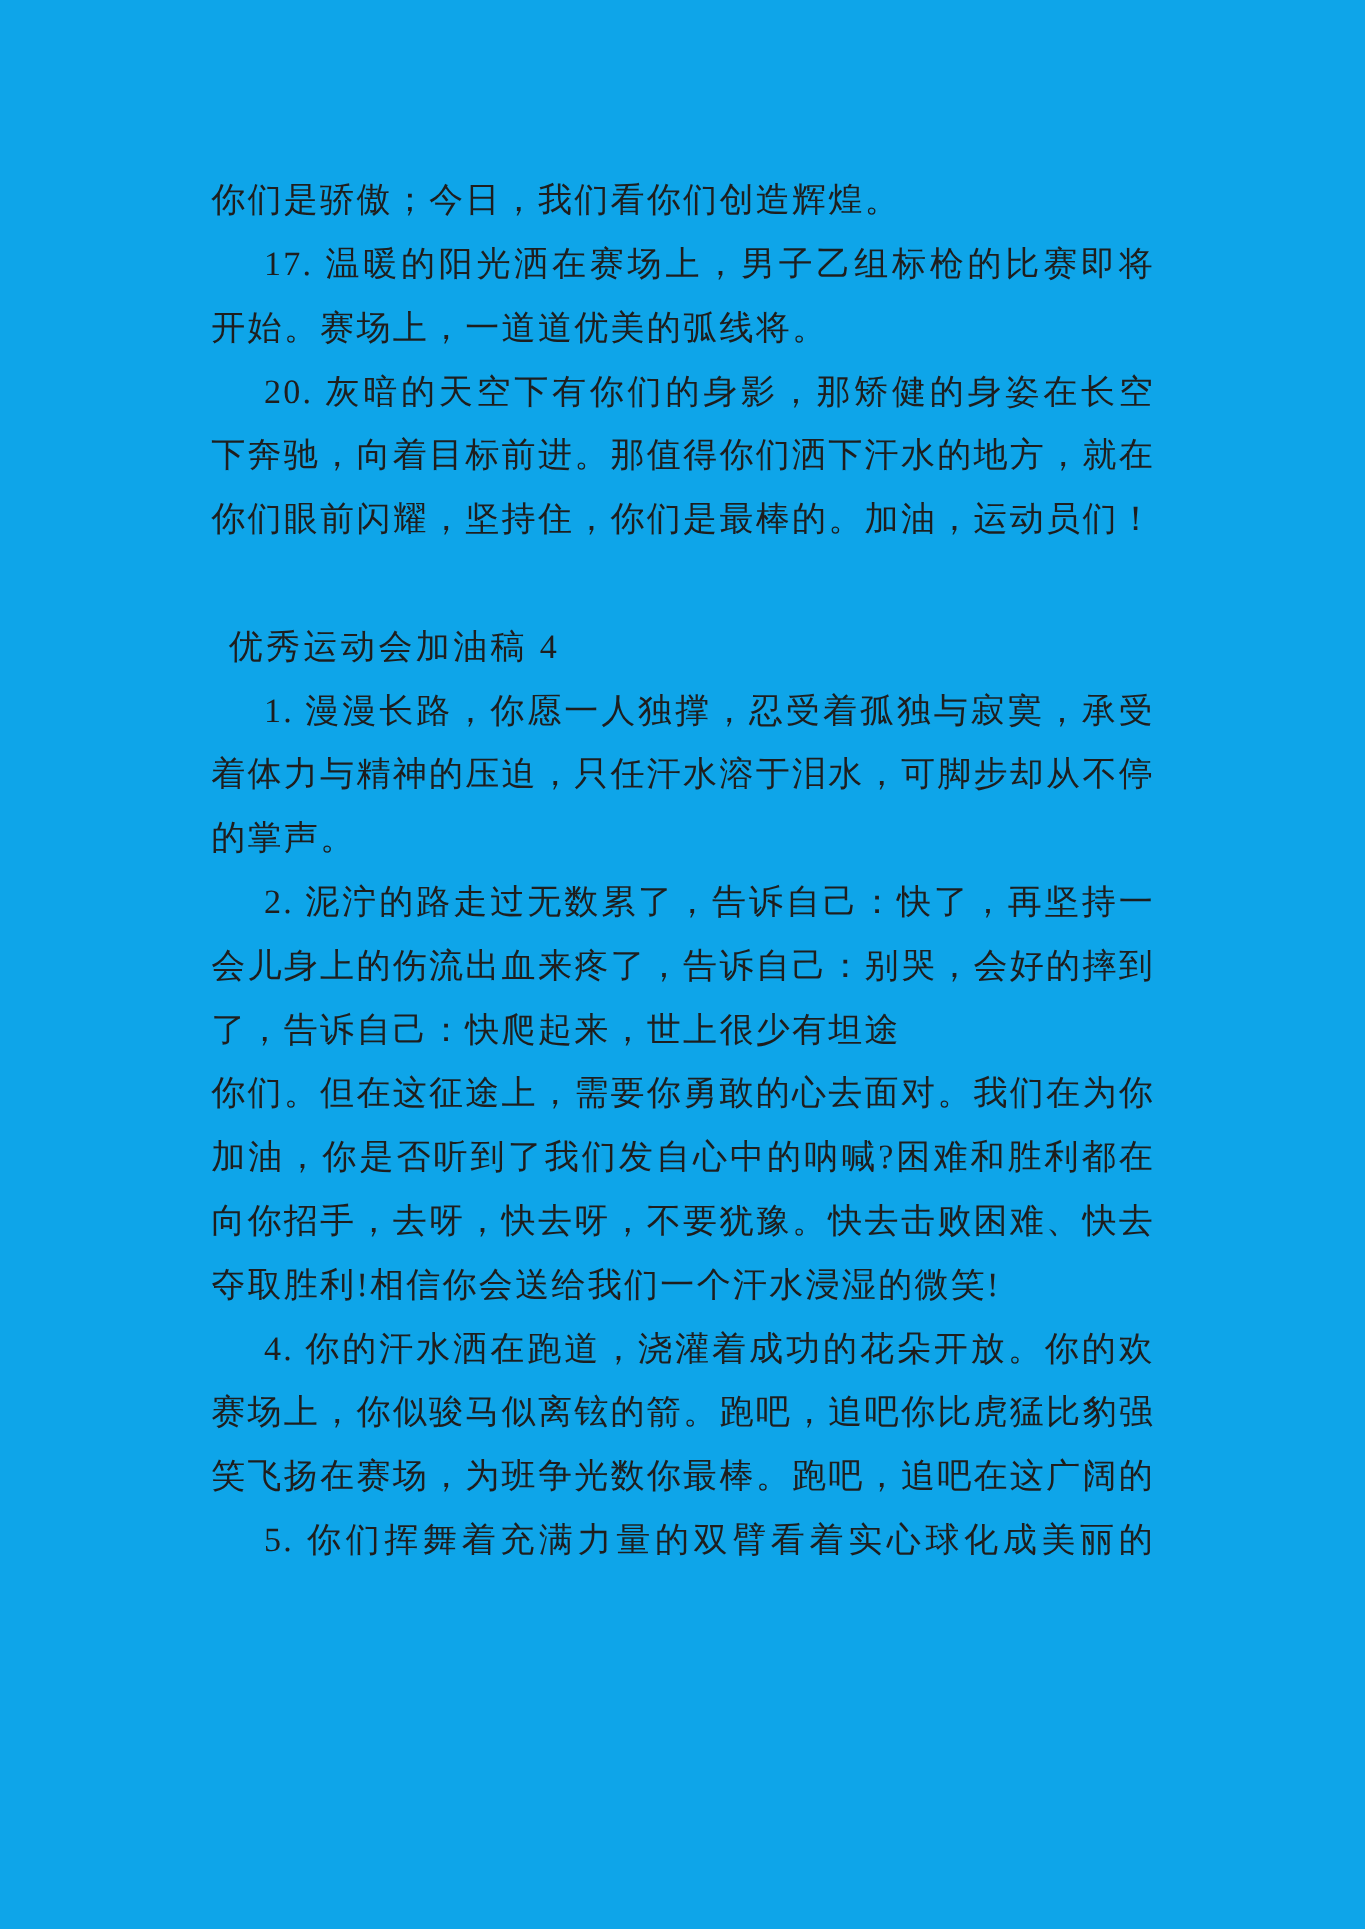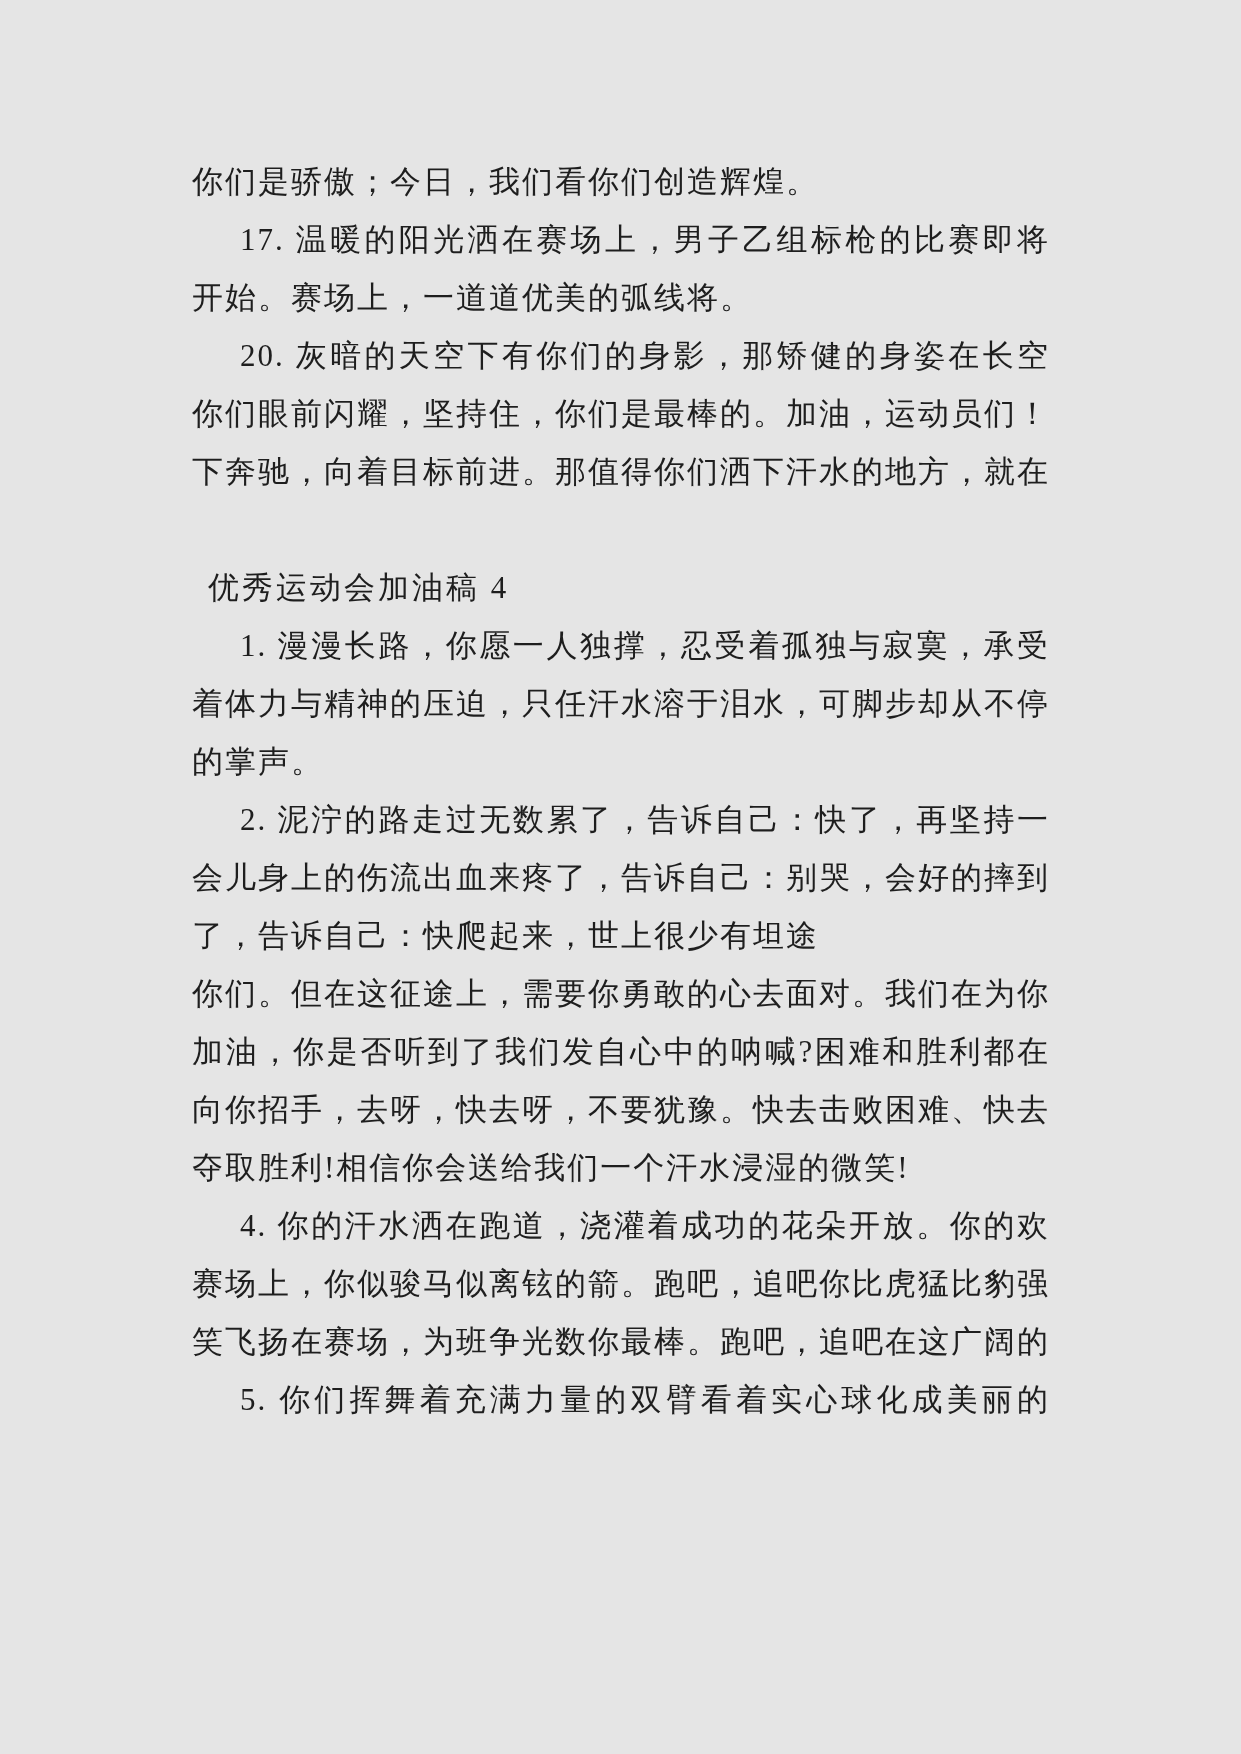--- a/index.html
+++ b/index.html
@@ -4,21 +4,21 @@
 <style>
   html, body {
     margin: 0;
     padding: 0;
     background: #ffffff;
   }
   .page {
     position: relative;
     width: 1241px;
     height: 1754px;
-    background: #e5e5e5;
+    background: #0ea5e9;
     overflow: hidden;
     font-family: "Liberation Serif", "DejaVu Serif", serif;
   }
   .text-block {
     position: absolute;
     left: 192px;
     top: 153px;
     width: 858px;
   }
   .line {
@@ -49,22 +49,22 @@
 </style>
 </head>
 <body>
 
 <div class="page">
   <div class="text-block">
       <div class="line">你们是骄傲；今日，我们看你们创造辉煌。</div>
       <div class="line indent fill">17. 温暖的阳光洒在赛场上，男子乙组标枪的比赛即将</div>
       <div class="line">开始。赛场上，一道道优美的弧线将。</div>
       <div class="line indent fill">20. 灰暗的天空下有你们的身影，那矫健的身姿在长空</div>
+      <div class="line fill">下奔驰，向着目标前进。那值得你们洒下汗水的地方，就在</div>
       <div class="line fill">你们眼前闪耀，坚持住，你们是最棒的。加油，运动员们！</div>
-      <div class="line fill">下奔驰，向着目标前进。那值得你们洒下汗水的地方，就在</div>
       <div class="line spacer"></div>
       <div class="line section-header">优秀运动会加油稿 4</div>
       <div class="line indent fill">1. 漫漫长路，你愿一人独撑，忍受着孤独与寂寞，承受</div>
       <div class="line fill">着体力与精神的压迫，只任汗水溶于泪水，可脚步却从不停</div>
       <div class="line">的掌声。</div>
       <div class="line indent fill">2. 泥泞的路走过无数累了，告诉自己：快了，再坚持一</div>
       <div class="line fill">会儿身上的伤流出血来疼了，告诉自己：别哭，会好的摔到</div>
       <div class="line">了，告诉自己：快爬起来，世上很少有坦途</div>
       <div class="line fill">你们。但在这征途上，需要你勇敢的心去面对。我们在为你</div>
       <div class="line fill">加油，你是否听到了我们发自心中的呐喊?困难和胜利都在</div>

